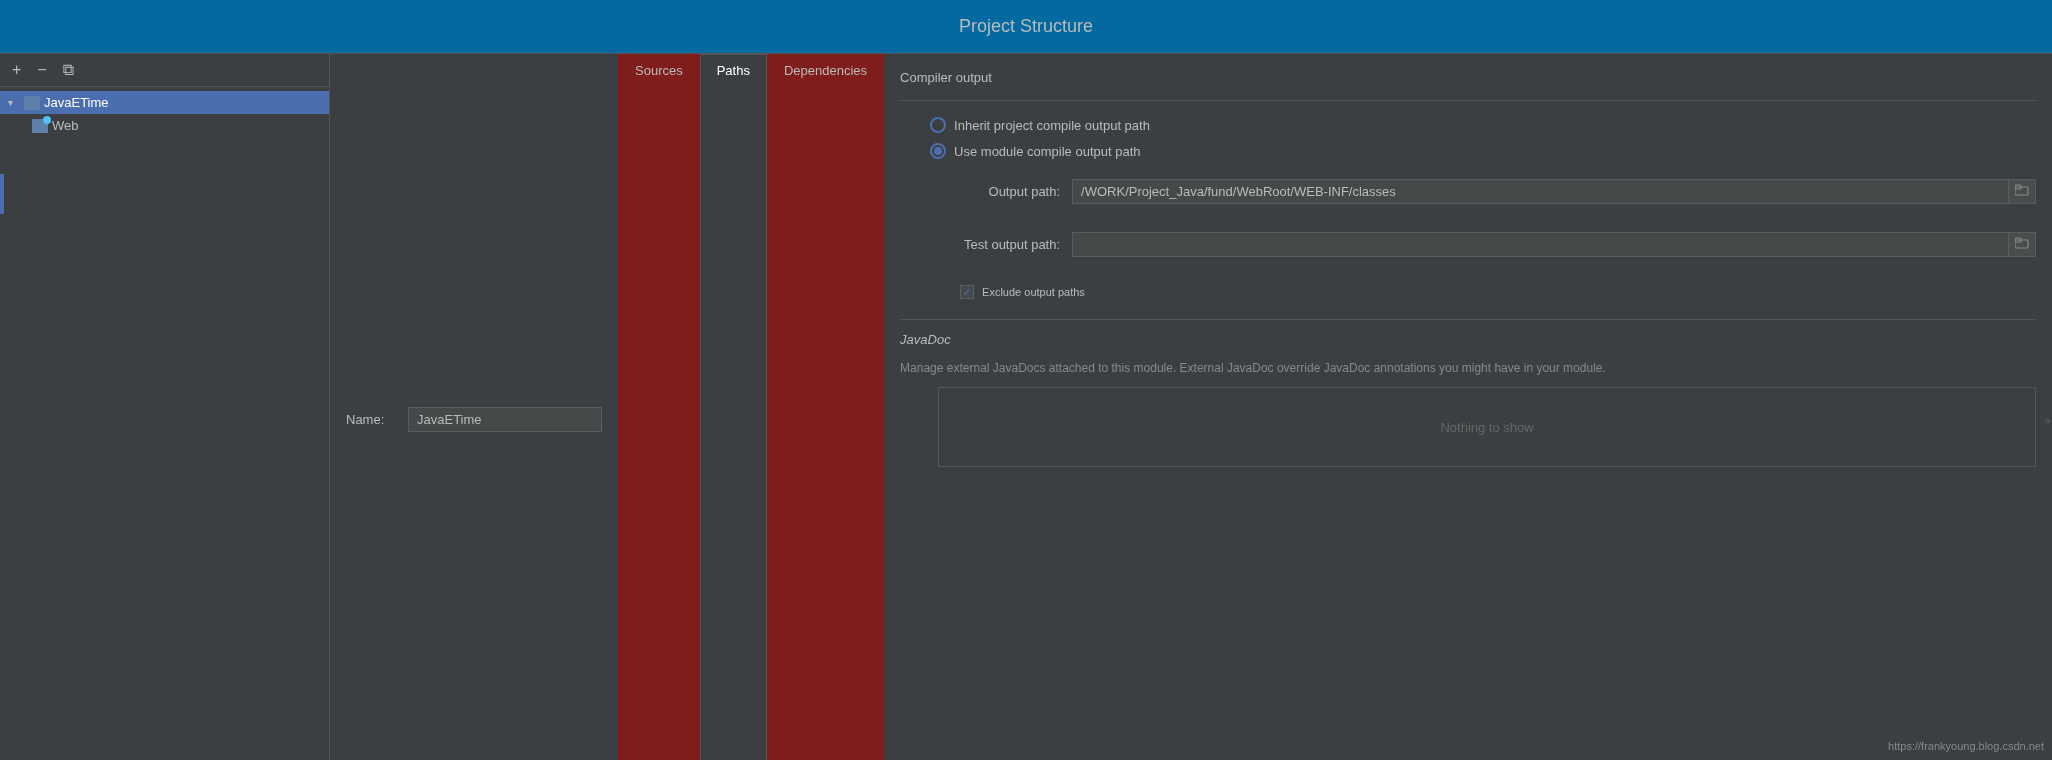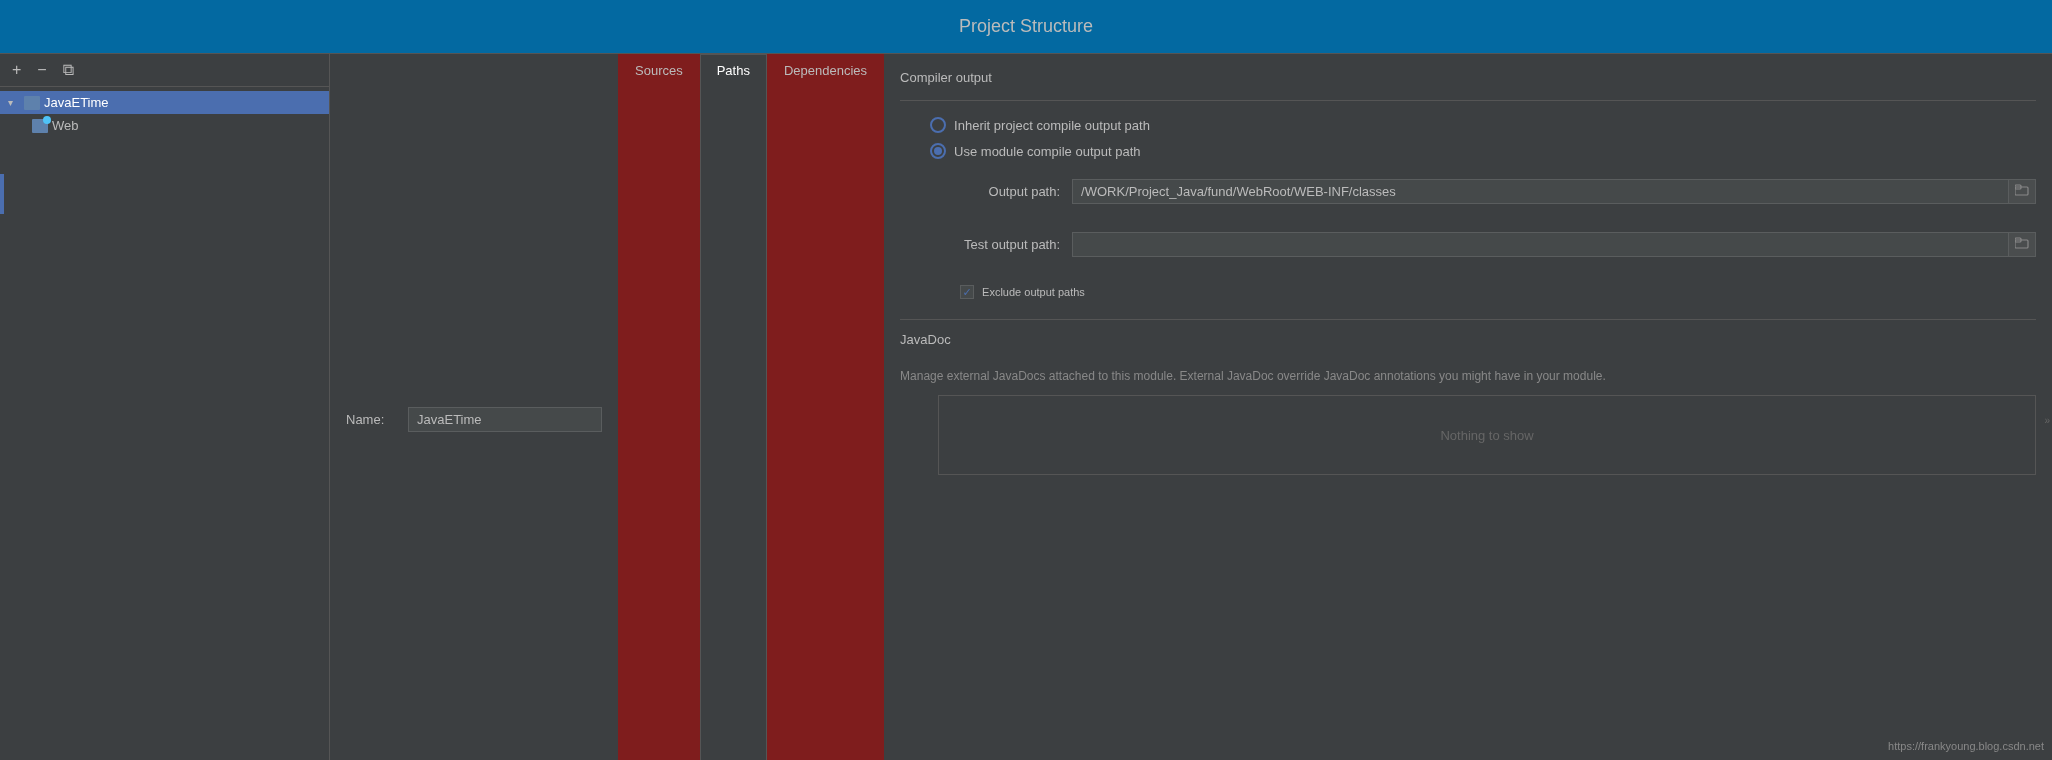--- a/index.html
+++ b/index.html
@@ -246,21 +246,22 @@
       font-size: 11px;
     }
     
     .javadoc-section {
       border-top: 1px solid #555;
       padding-top: 12px;
     }
     .javadoc-header {
       color: #bbbbbb;
       font-size: 13px;
-      margin-bottom: 20px;
+      margin-bottom: 12px;
+      font-style: italic;
     }
     .javadoc-desc {
       color: #888888;
       font-size: 12px;
       margin-bottom: 10px;
       line-height: 1.5;
     }
     .javadoc-list {
       border: 1px solid #555;
       background: #3c3f41;

